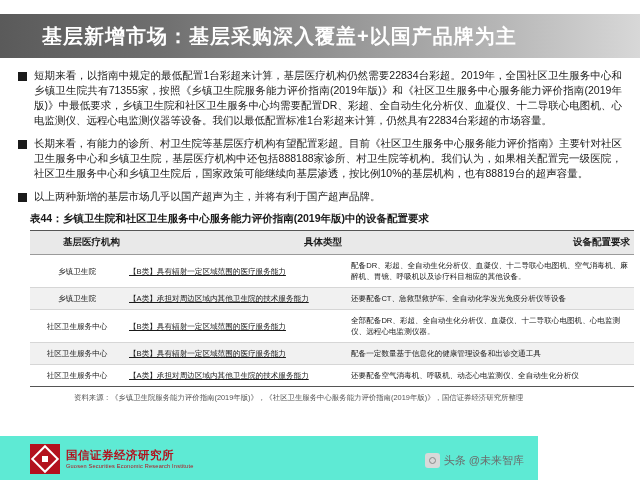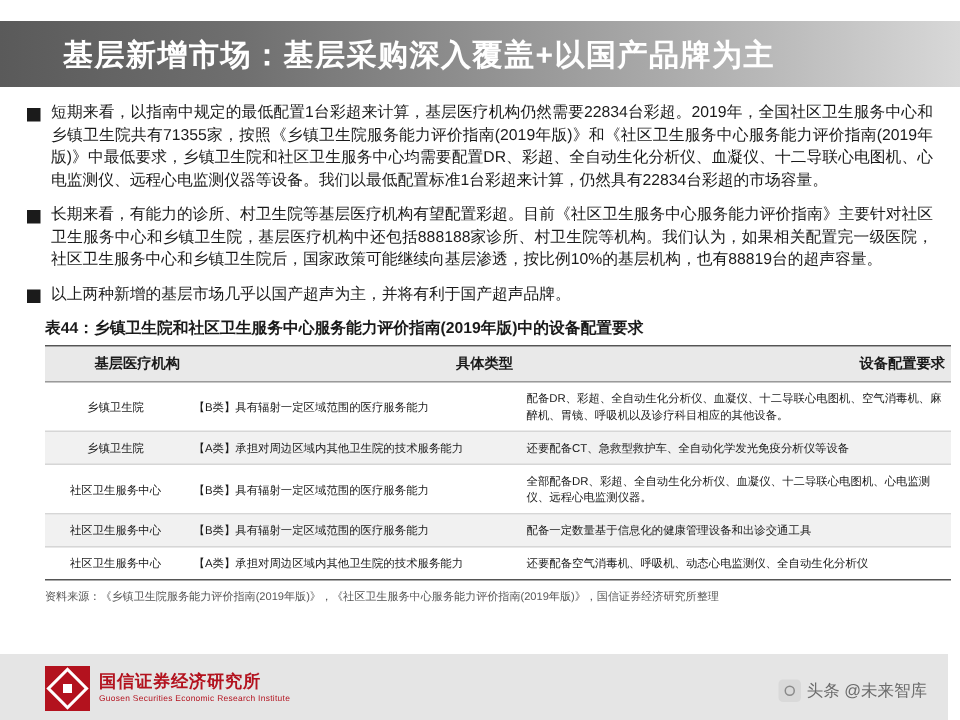--- a/index.html
+++ b/index.html
@@ -99,43 +99,45 @@
     line-height: 11px;
     color: #1a1a1a;
     padding: 5px 5px;
     border-bottom: 1px solid #d6d6d6;
     vertical-align: middle;
   }
   table.data tr.alt td {
     background: #f1f1f1;
   }
   table.data td.c1 { width: 86px; text-align: center; }
-  table.data td.c2 { width: 214px; }
+  table.data td.c2 { width: 214px; text-decoration: underline; }
   table.data td.c3 { width: 280px; }
   table.data th.c1 { width: 86px; }
   table.data th.c2 { width: 214px; }
   table.data th.c3 { width: 280px; }
   table.data tr:last-child td {
     border-bottom: 1.5px solid #555;
   }
   .source {
     margin-top: 5px;
     font-size: 7.4px;
     color: #555555;
     line-height: 11px;
+    margin-left: 44px;
   }
   
   .footer {
     position: absolute;
     left: 0;
     bottom: 0;
-    width: 632px;
+    width: 516px;
     height: 44px;
-    background: #e5e5e5;
+    background: #5eead4;
     border-top: 0;
+    padding-left: 22px;
   }
   .logo-wrap {
     position: absolute;
     left: 30px;
     bottom: 6px;
     display: flex;
     align-items: center;
   }
   .logo-mark {
     width: 30px;

